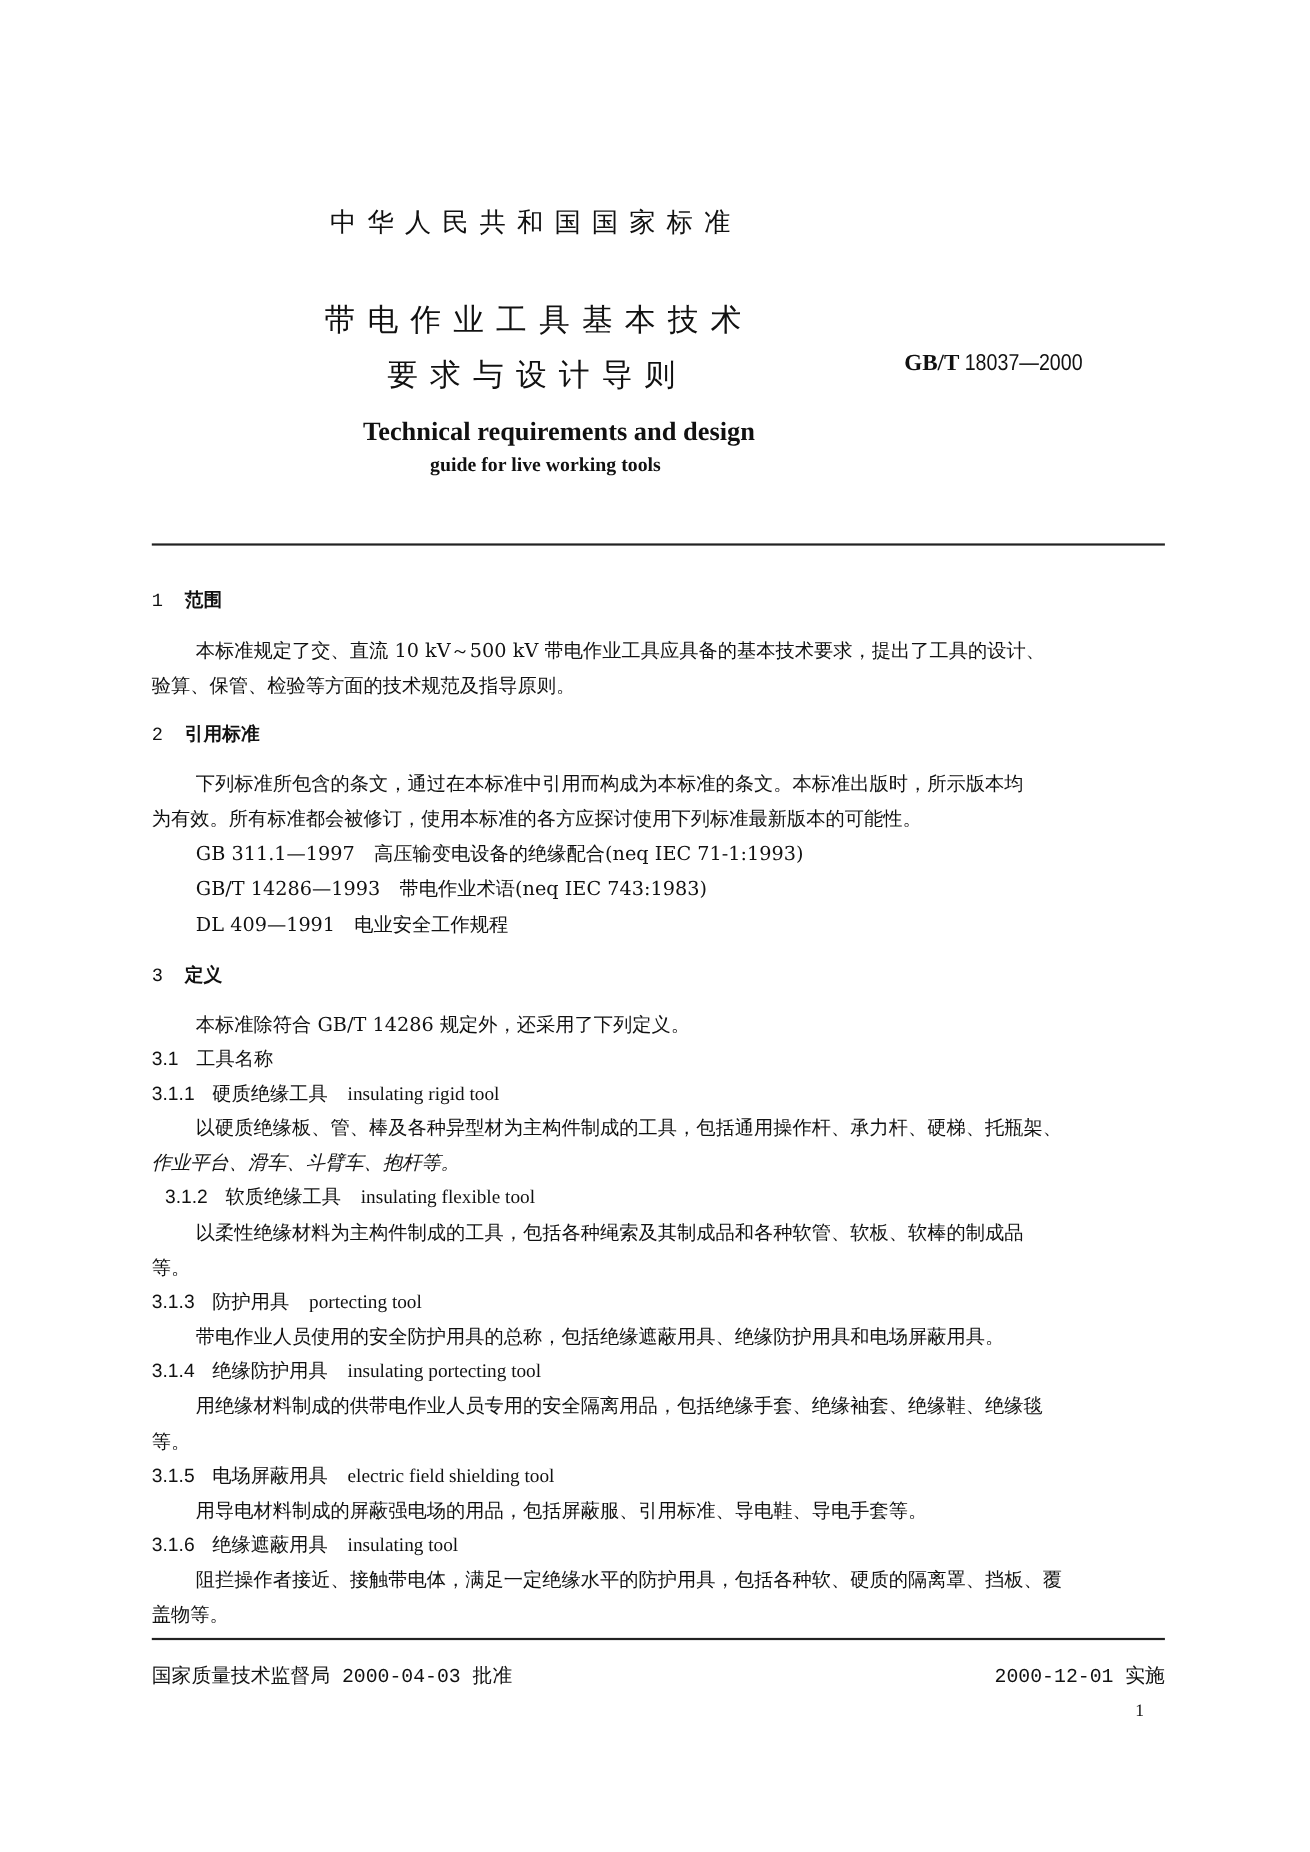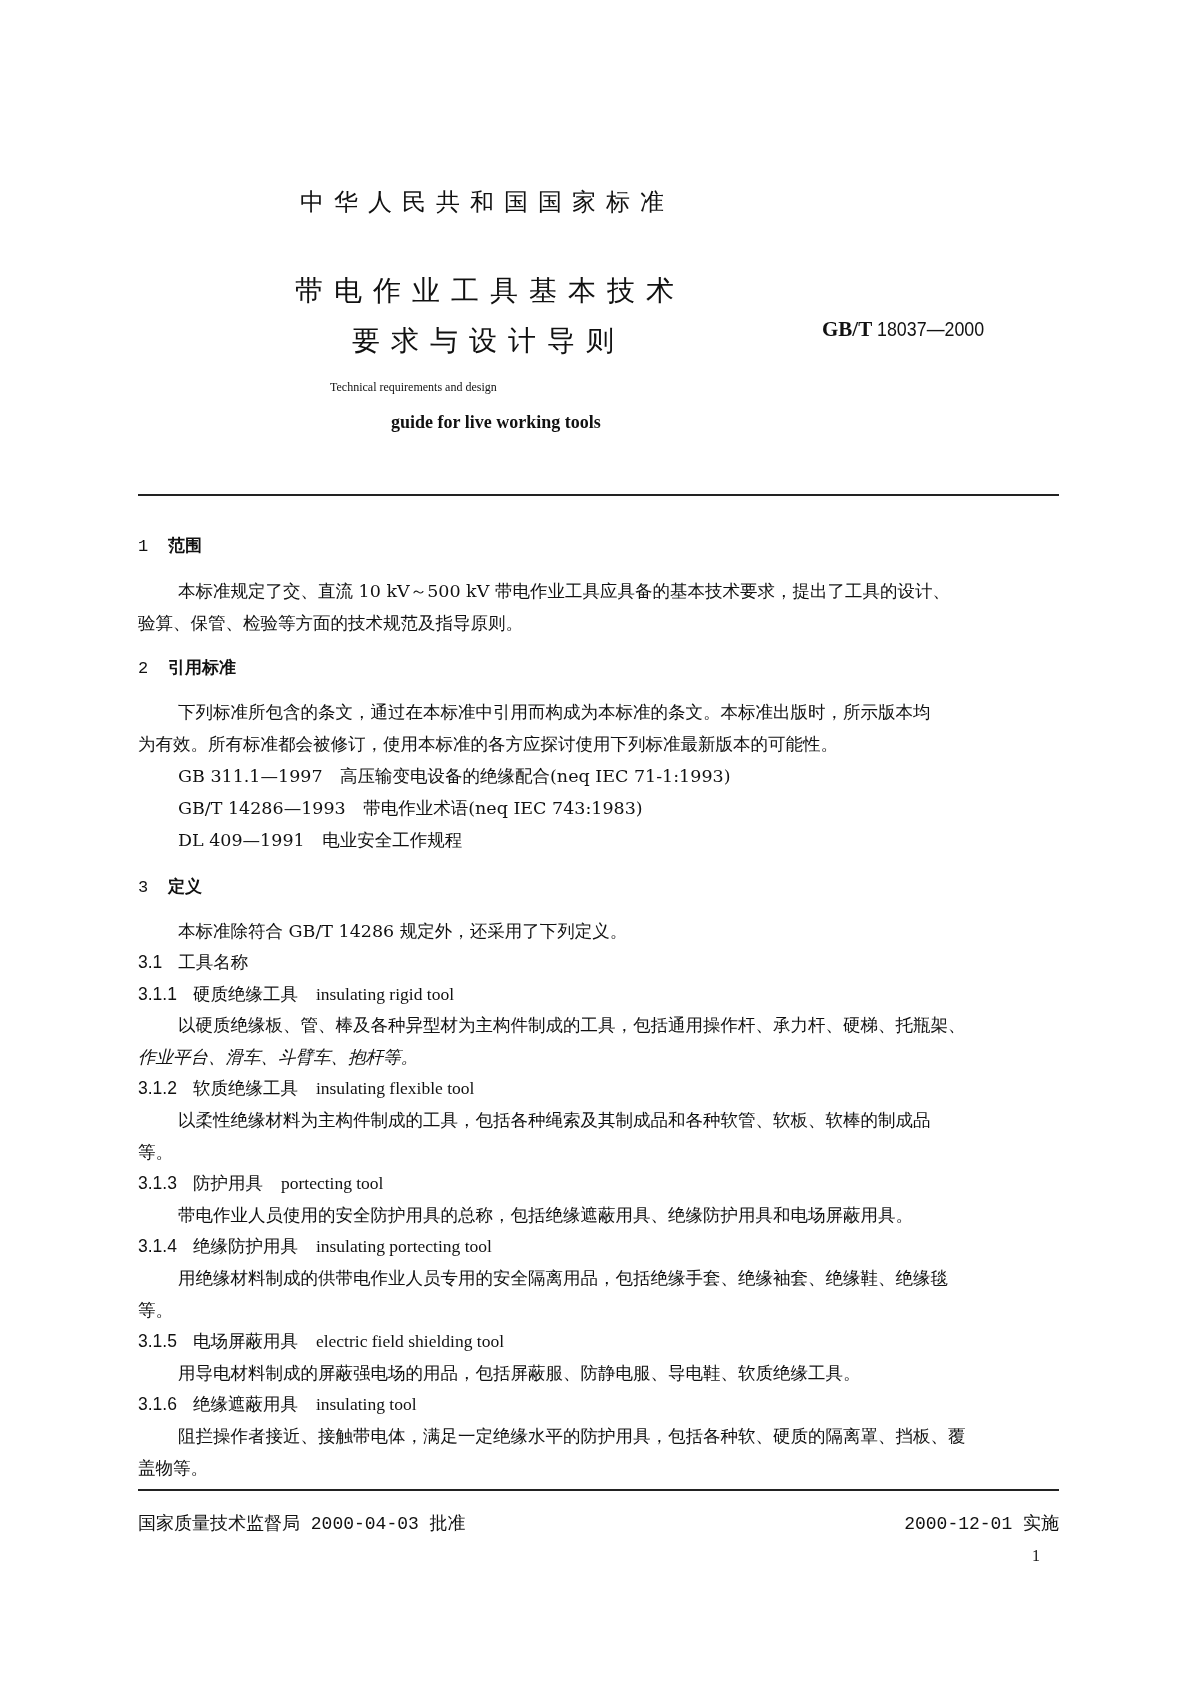--- a/index.html
+++ b/index.html
@@ -8,21 +8,21 @@
     .hei { font-family: Liberation Mono, monospace; }
     .song { font-family: "DejaVu Serif", "Liberation Serif", serif; }
     .serif-en { font-family: "Liberation Serif", "DejaVu Serif", serif; }
 
     #header-national { left: 300px; top: 186px; font-size: 24px; letter-spacing: 10px; }
     #title-line1 { left: 295px; top: 272px; font-size: 28px; letter-spacing: 11px; }
     #title-line2 { left: 352px; top: 322px; font-size: 28px; letter-spacing: 11px; }
     #std-number { left: 822px; top: 317px; font-size: 21px; }
     #std-number .gbt { font-weight: bold; font-family: "Liberation Serif", serif; }
     #std-number .num { font-family: "Liberation Sans", sans-serif; transform: scaleX(0.85); display: inline-block; transform-origin: left; }
-    #en-title1 { left: 330px; top: 380px; font-size: 12px; font-weight: normal; }
+    #en-title1 { left: 330px; top: 380px; font-size: 24px; font-weight: bold; }
     #en-title2 { left: 363px; top: 412px; font-size: 18px; font-weight: bold; margin-left: 28px; }
 
     .rule { position: absolute; left: 138px; width: 921px; background: #222; }
     #rule-top { top: 494px; height: 2px; }
     #rule-bottom { top: 1489px; height: 2px; }
 
     .sec-head { font-size: 17px; }
     .sec-head .sec-no { display: inline-block; width: 30px; }
     .sec-head .sec-title { font-weight: bold; }
     .para { font-size: 17.5px; }
@@ -71,41 +71,41 @@
 <div class="abs song clause" style="left:138px; top:950px;">
   <span class="cno">3.1</span><span>工具名称</span>
 </div>
 
 <div class="abs song clause" style="left:138px; top:982px;">
   <span class="cno">3.1.1</span><span>硬质绝缘工具</span><span class="en">insulating rigid tool</span>
 </div>
 <div class="abs song para" style="left:178px; top:1013px;">以硬质绝缘板、管、棒及各种异型材为主构件制成的工具，包括通用操作杆、承力杆、硬梯、托瓶架、</div>
 <div class="abs song para" style="left:138px; top:1045px;font-style:italic;">作业平台、滑车、斗臂车、抱杆等。</div>
 
-<div class="abs song clause" style="left:138px; top:1076px;">
+<div class="abs song clause" style="left:150px; top:1076px;">
   <span class="cno">3.1.2</span><span>软质绝缘工具</span><span class="en">insulating flexible tool</span>
 </div>
 <div class="abs song para" style="left:178px; top:1108px;">以柔性绝缘材料为主构件制成的工具，包括各种绳索及其制成品和各种软管、软板、软棒的制成品</div>
 <div class="abs song para" style="left:138px; top:1140px;">等。</div>
 
 <div class="abs song clause" style="left:138px; top:1171px;">
   <span class="cno">3.1.3</span><span>防护用具</span><span class="en">portecting tool</span>
 </div>
 <div class="abs song para" style="left:178px; top:1203px;">带电作业人员使用的安全防护用具的总称，包括绝缘遮蔽用具、绝缘防护用具和电场屏蔽用具。</div>
 
 <div class="abs song clause" style="left:138px; top:1234px;">
   <span class="cno">3.1.4</span><span>绝缘防护用具</span><span class="en">insulating portecting tool</span>
 </div>
 <div class="abs song para" style="left:178px; top:1266px;">用绝缘材料制成的供带电作业人员专用的安全隔离用品，包括绝缘手套、绝缘袖套、绝缘鞋、绝缘毯</div>
 <div class="abs song para" style="left:138px; top:1298px;">等。</div>
 
 <div class="abs song clause" style="left:138px; top:1329px;">
   <span class="cno">3.1.5</span><span>电场屏蔽用具</span><span class="en">electric field shielding tool</span>
 </div>
-<div class="abs song para" style="left:178px; top:1361px;">用导电材料制成的屏蔽强电场的用品，包括屏蔽服、防静电服、导电鞋、软质绝缘工具。</div>
+<div class="abs song para" style="left:178px; top:1361px;">用导电材料制成的屏蔽强电场的用品，包括屏蔽服、引用标准、导电鞋、导电手套等。</div>
 
 <div class="abs song clause" style="left:138px; top:1392px;">
   <span class="cno">3.1.6</span><span>绝缘遮蔽用具</span><span class="en">insulating tool</span>
 </div>
 <div class="abs song para" style="left:178px; top:1424px;">阻拦操作者接近、接触带电体，满足一定绝缘水平的防护用具，包括各种软、硬质的隔离罩、挡板、覆</div>
 <div class="abs song para" style="left:138px; top:1456px;">盖物等。</div>
 
 <div class="rule" id="rule-bottom"></div>
 
 <div class="abs hei" id="footer-approve">国家质量技术监督局 2000-04-03 批准</div>

